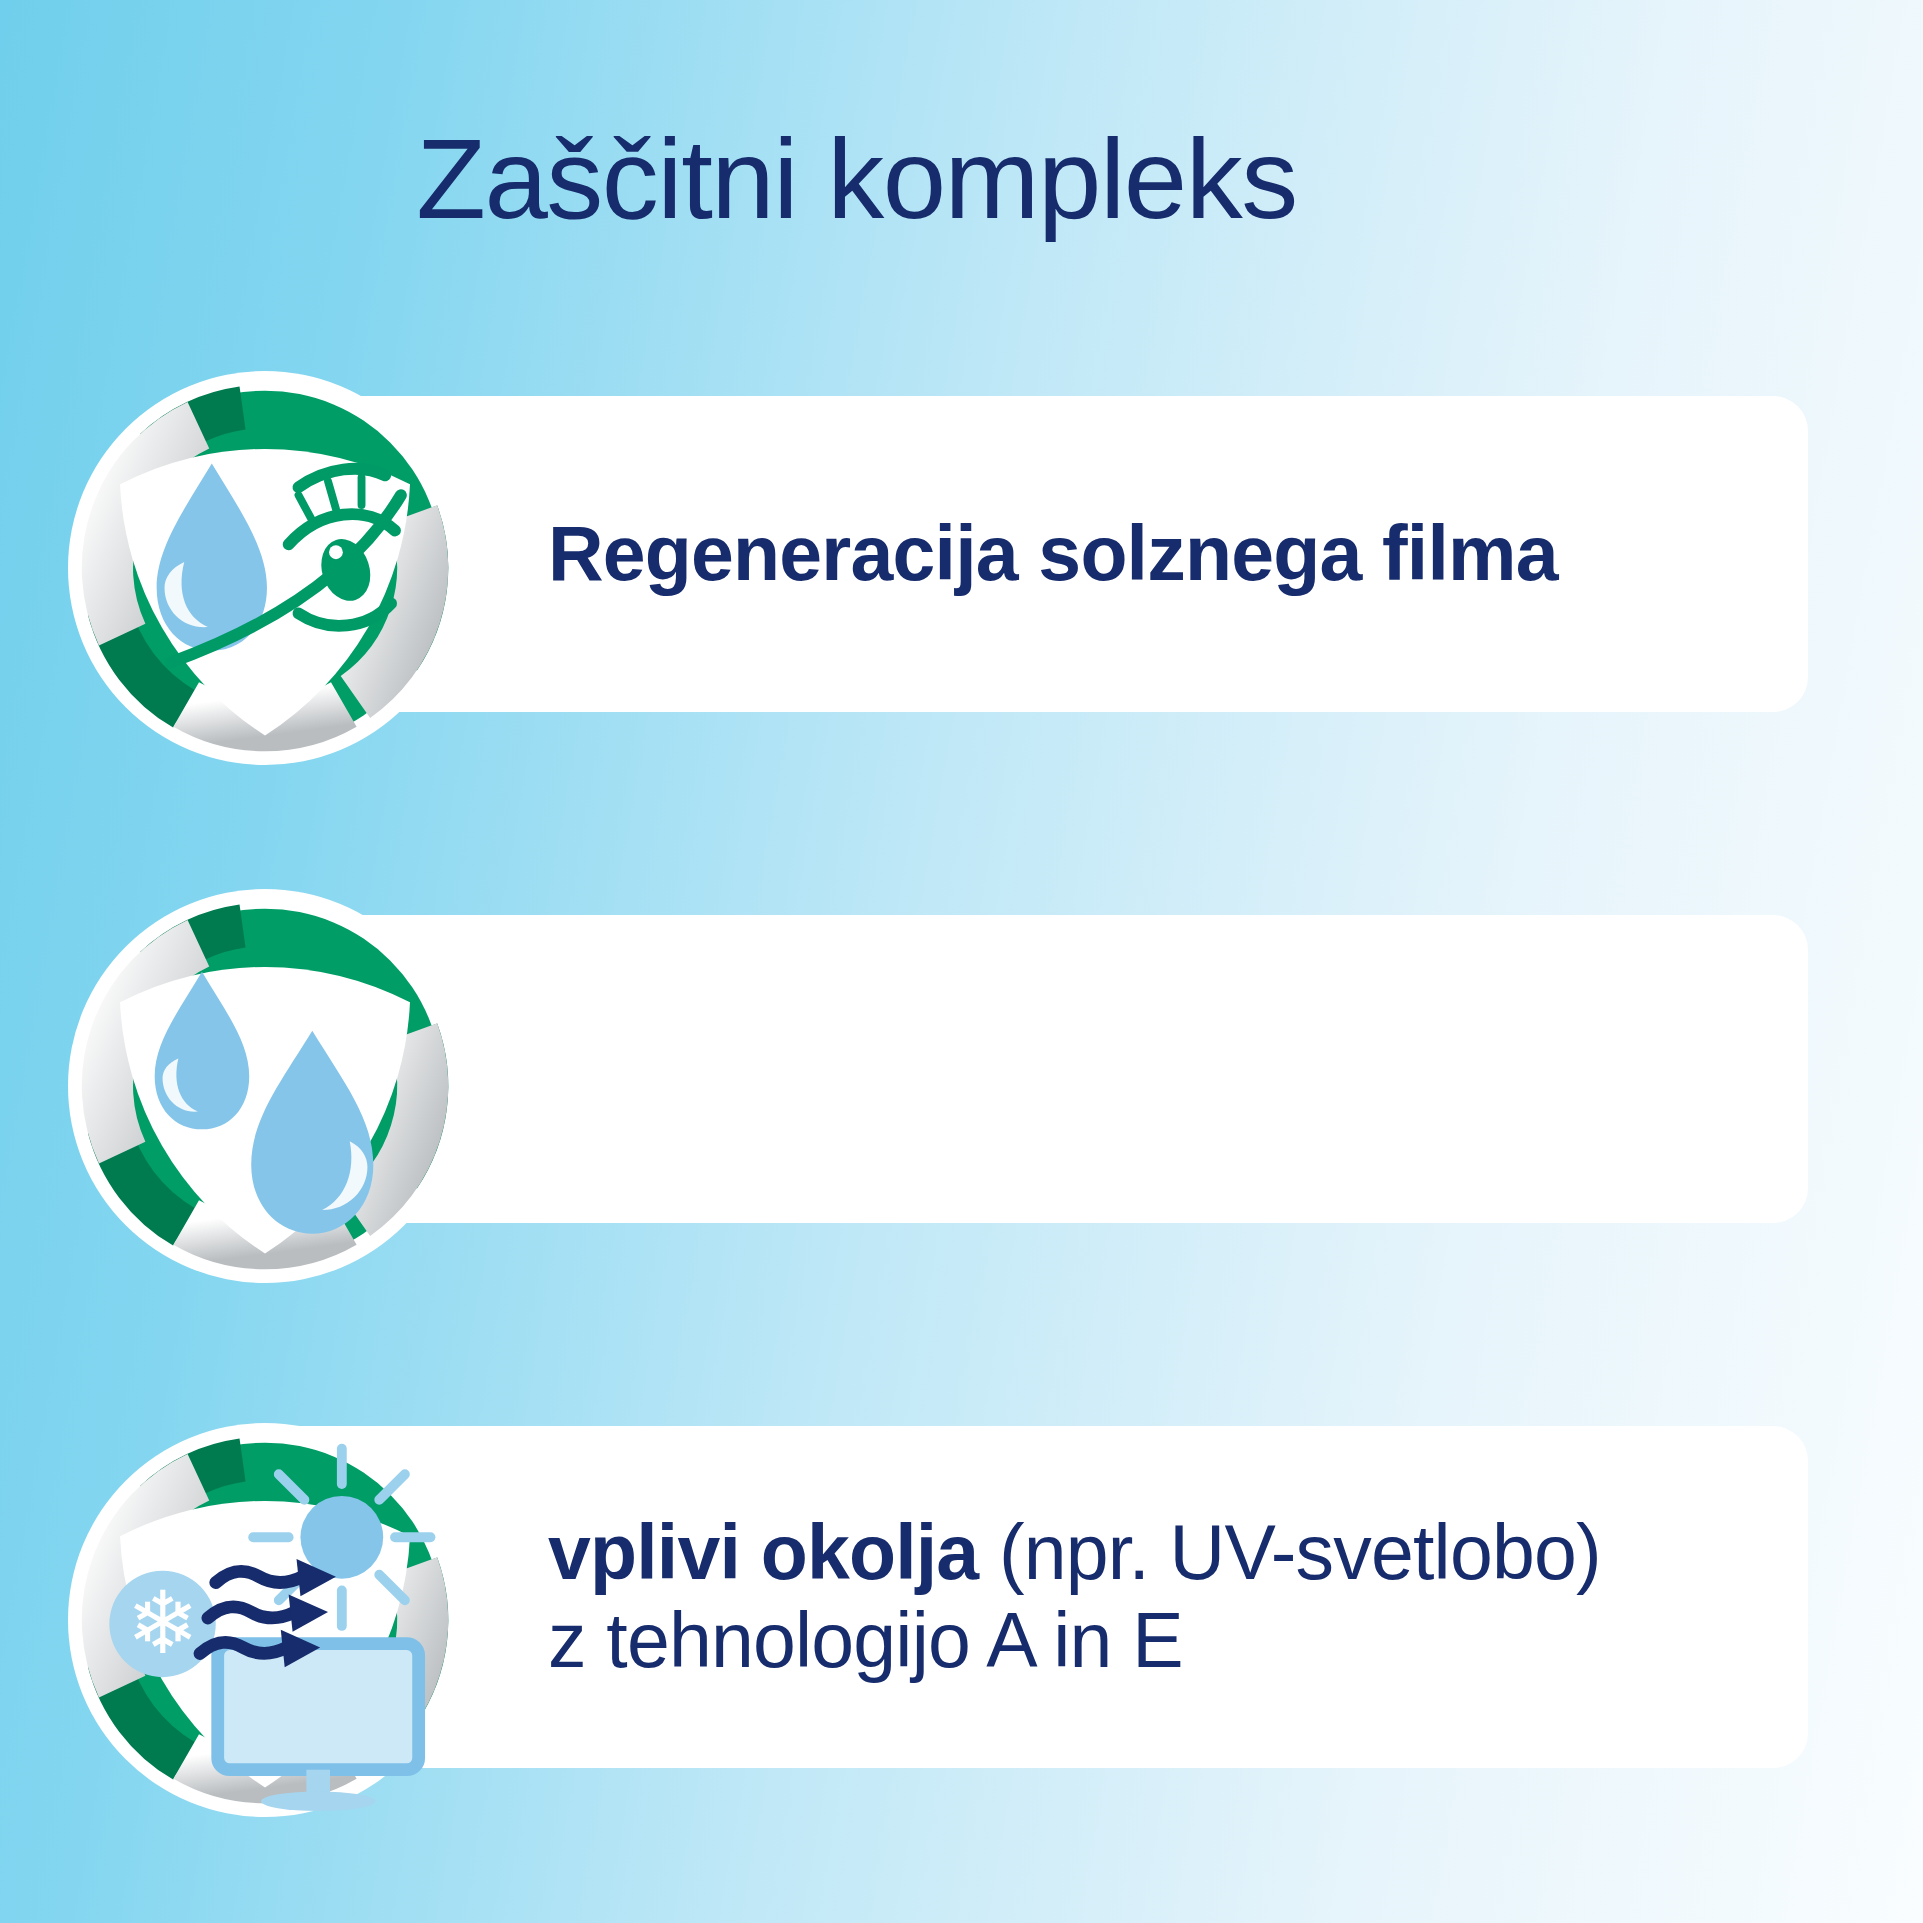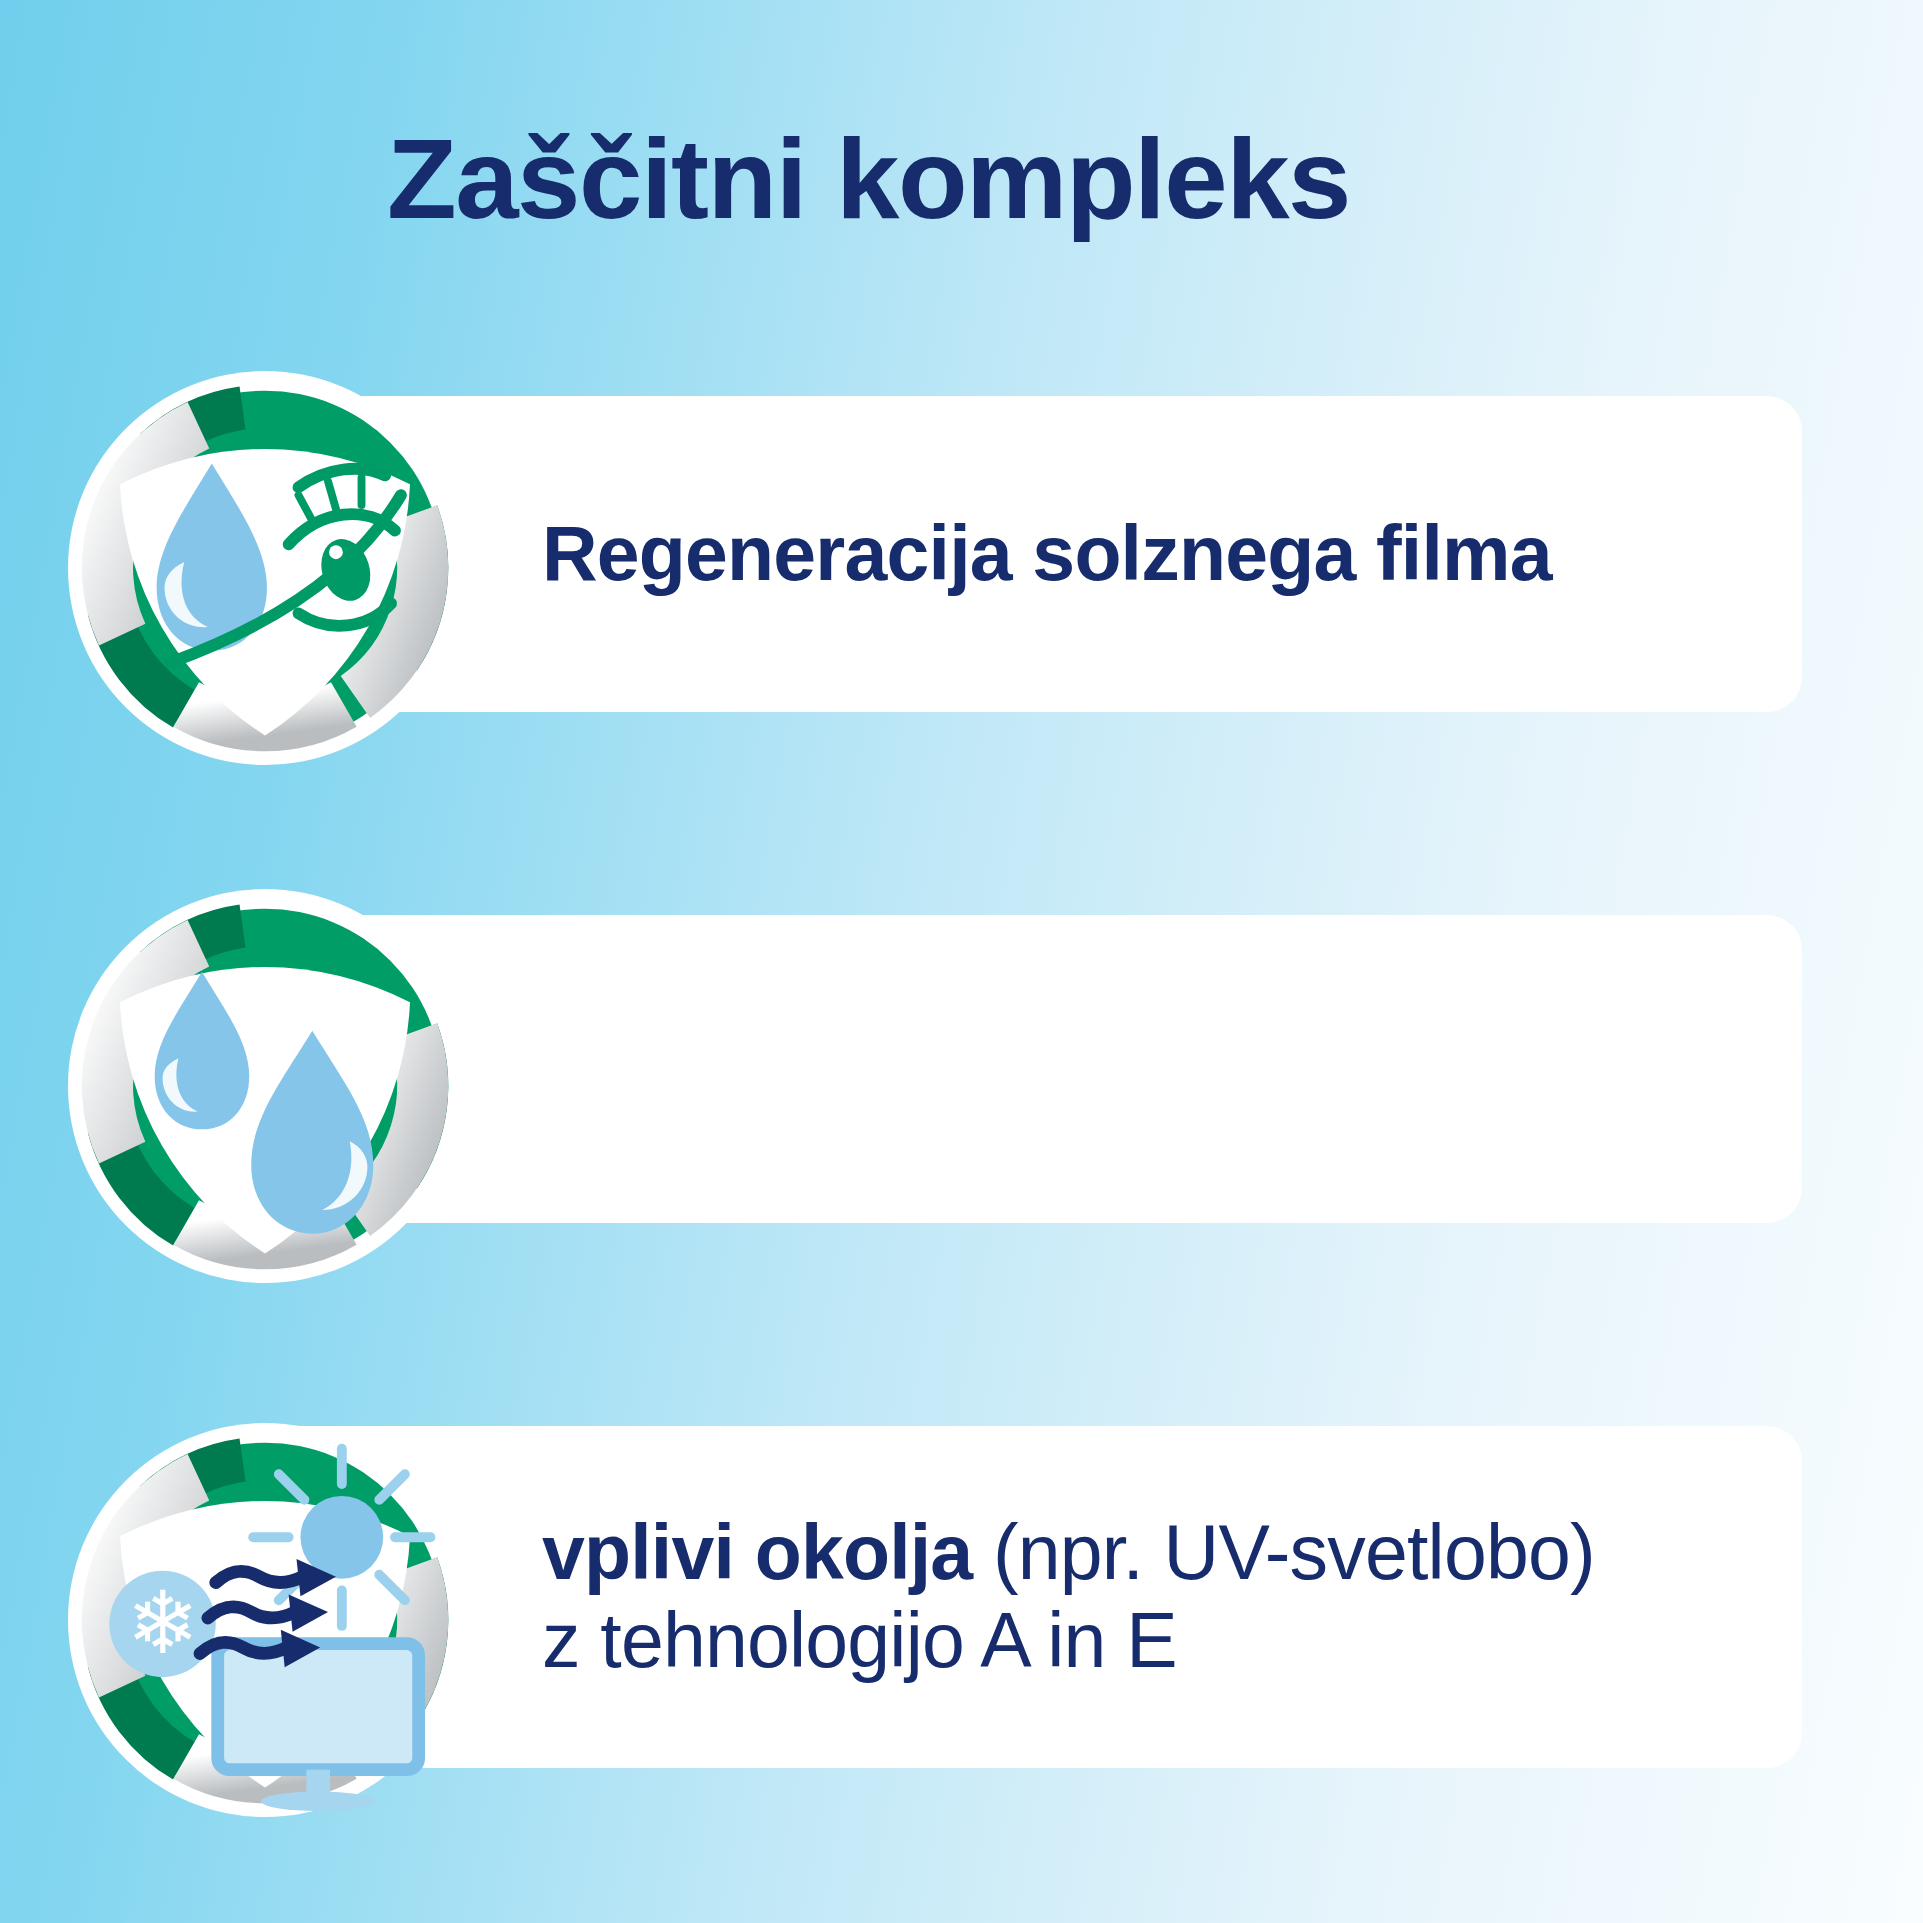--- a/index.html
+++ b/index.html
@@ -5,33 +5,33 @@
   html,body{margin:0;padding:0;}
   body{font-family:"Liberation Sans","DejaVu Sans",sans-serif;}
   #canvas{
     position:relative;
     width:1924px;height:1924px;
     overflow:hidden;
     background:linear-gradient(100deg,#70cfec 0%,#84d6f0 18%,#c0e8f7 48%,#e6f4fb 74%,#f9fdff 100%);
   }
   .page-title{
     position:absolute;
-    top:122px;left:16px;width:1705px;
+    top:122px;left:4px;width:1705px;
     margin:0;
     text-align:center;
     font-size:114px;
-    font-weight:700;
+    font-weight:400;
     letter-spacing:-1.5px;
     color:#172c6c;
     line-height:1;
   }
   .row{position:absolute;left:0;width:1924px;}
   .card{
     position:absolute;
-    left:260px;
+    left:266px;
     width:1542px;
     background:#ffffff;
     border-radius:35px;
     box-sizing:border-box;
     display:flex;
     flex-direction:column;
     justify-content:center;
     padding-left:282px;
     padding-right:18px;
   }

